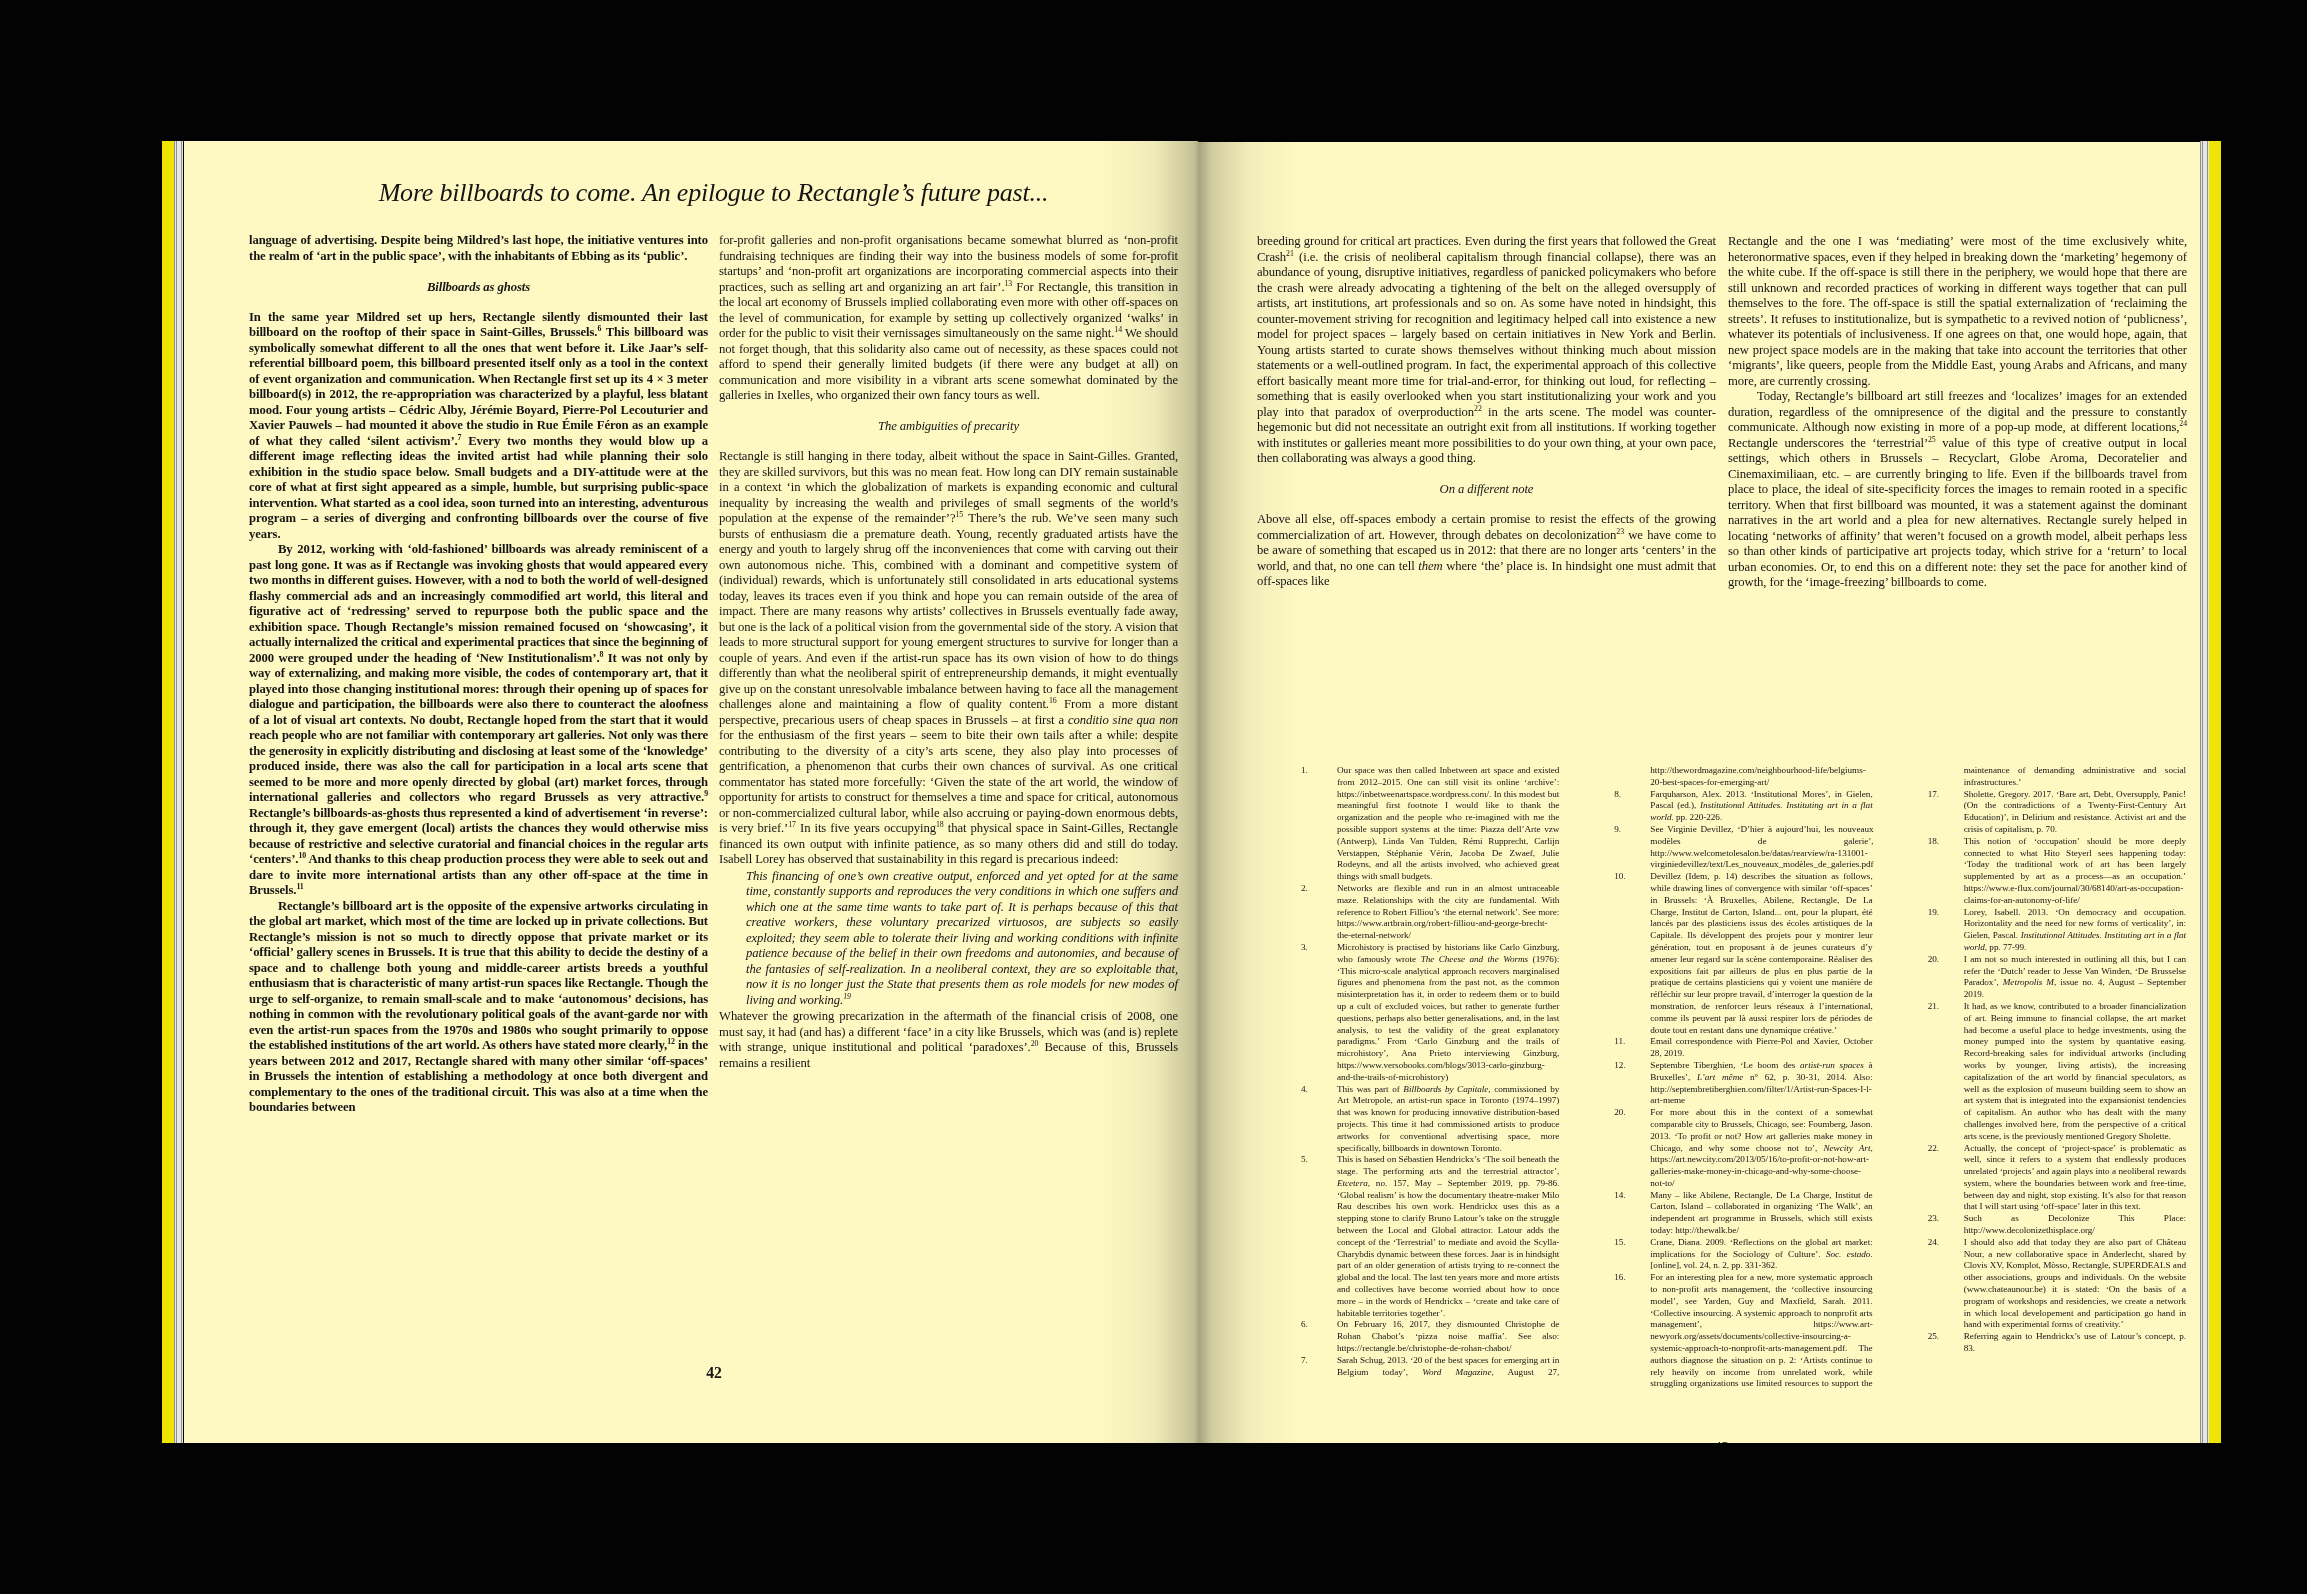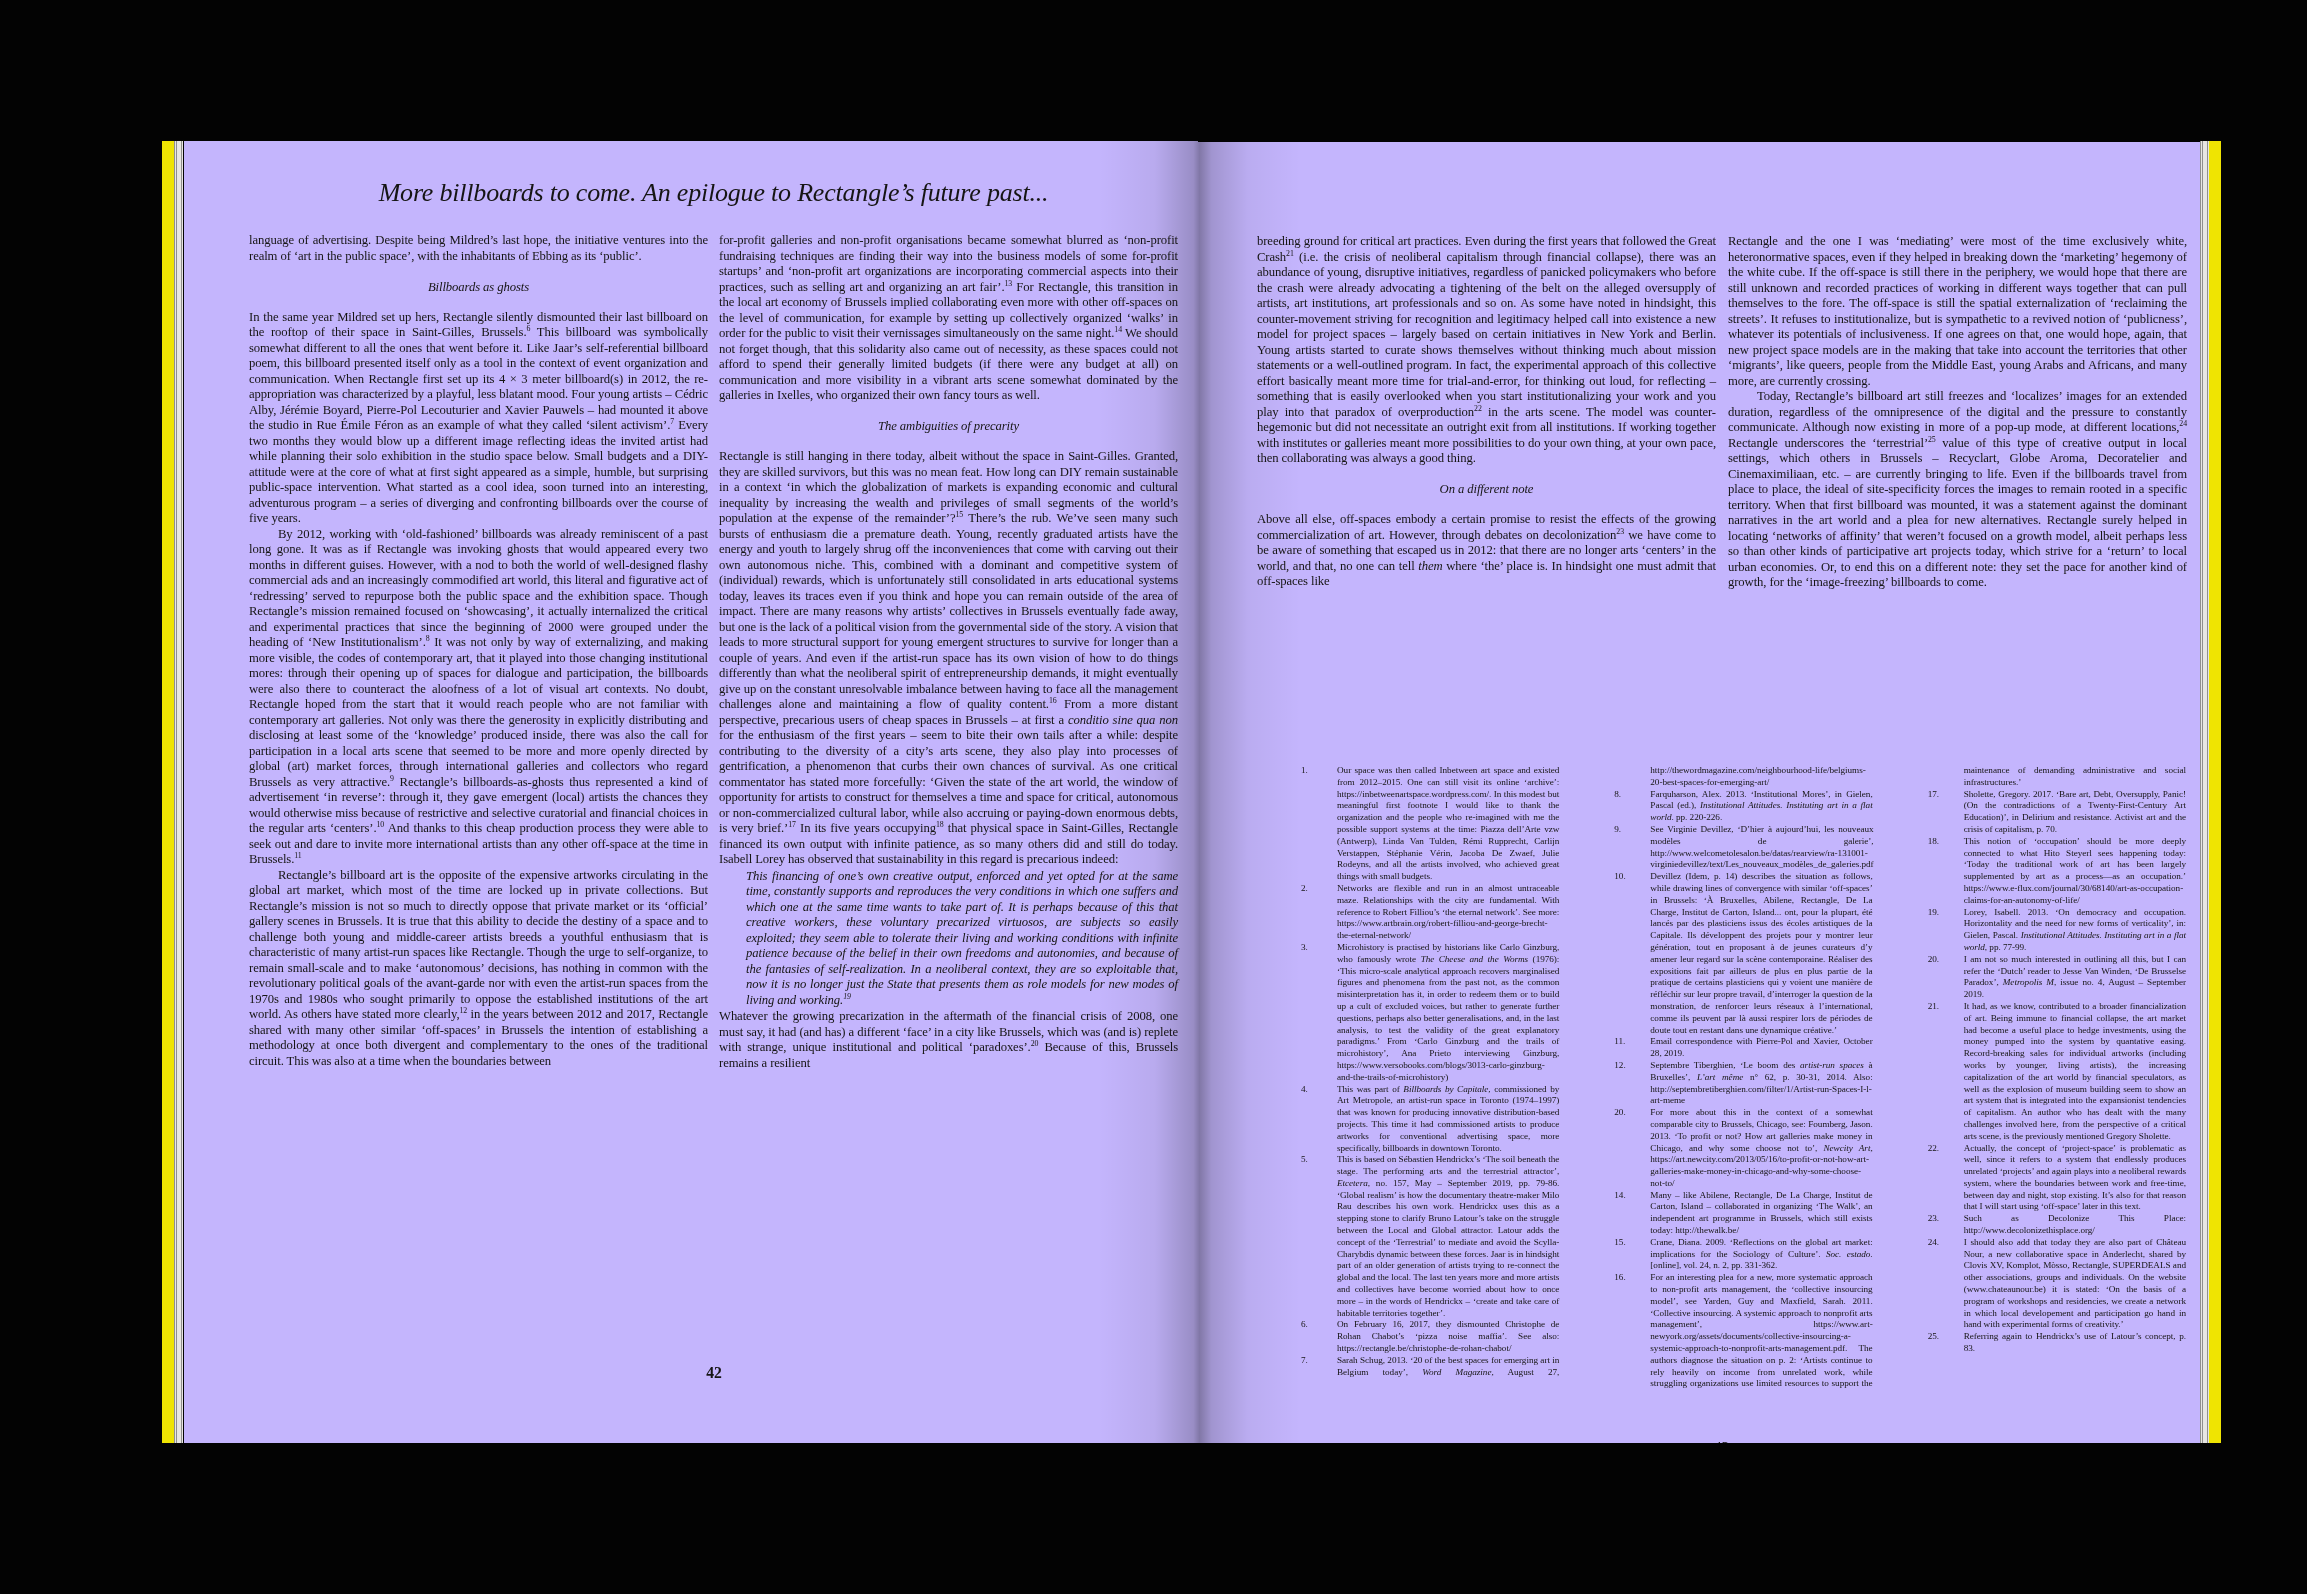--- a/index.html
+++ b/index.html
@@ -1,21 +1,21 @@
 <!DOCTYPE html>
 <html lang="en" style="font-size:7.4px"><head>
 <meta charset="utf-8">
 <style>
   html,body{margin:0;padding:0;background:#030303;width:2392px;height:1595px;position:relative;
     font-family:"Liberation Serif","DejaVu Serif",serif;color:#161514;}
   .abs{position:absolute;}
   .edge-yellow{background:#efe402;width:12px;top:141px;height:1302px;z-index:2;}
   .edge-stripes{width:9.2px;top:141px;height:1302px;z-index:2;
     background:repeating-linear-gradient(to right,#8f8f8d 0 0.9px,#e7e6e2 0.9px 2.3px);}
-  .page{background:#c4b5fd;top:141px;height:1302px;z-index:1;overflow:hidden;
+  .page{background:#fef9c3;top:141px;height:1302px;z-index:1;overflow:hidden;
     hyphens:auto;-webkit-hyphens:auto;}
   .gutter{z-index:4;pointer-events:none;
     background:linear-gradient(to right,rgba(0,0,0,0) 0%,rgba(0,0,0,0.06) 28%,rgba(0,0,0,0.22) 47%,
       rgba(0,0,0,0.34) 50%,rgba(0,0,0,0.18) 56%,rgba(0,0,0,0.05) 74%,rgba(0,0,0,0) 100%);}
   .title{font-style:italic;font-size:26px;text-align:center;letter-spacing:-0.2px;}
   .author{font-size:23px;text-align:center;letter-spacing:-0.2px;}
   .col{font-size:12.7px;line-height:15.5px;letter-spacing:-0.1px;}
   .blk{text-align:justify;}
   .blk.p{margin:0;}
   .blk.p.ind{text-indent:29px;}
@@ -32,21 +32,21 @@
 </head>
 <body>
 
 <div class="abs edge-yellow" style="left:162px;"></div>
 <div class="abs edge-stripes" style="left:174px;"></div>
 <div class="abs edge-stripes" style="left:2200px;"></div>
 <div class="abs edge-yellow" style="left:2209px;"></div>
 
 <div class="abs page" style="left:184px;width:1014px;">
   <div class="abs title" style="left:64px;top:37px;width:931px;">More billboards to come. An epilogue to Rectangle’s future past...</div>
-  <div class="abs col" style="left:65px;top:92px;width:459px;">
+  <div class="abs col" style="left:65px;top:92px;width:459px;font-weight:bold;">
       <div class="blk p">language of advertising. Despite being Mildred’s last hope, the initiative ventures into the realm of ‘art in the public space’, with the inhabitants of Ebbing as its ‘public’.</div>
       <div class="blk h">Billboards as ghosts</div>
       <div class="blk p">In the same year Mildred set up hers, Rectangle silently dismounted their last billboard on the rooftop of their space in Saint-Gilles, Brussels.<sup>6</sup> This billboard was symbolically somewhat different to all the ones that went before it. Like Jaar’s self-referential billboard poem, this billboard presented itself only as a tool in the context of event organization and communication. When Rectangle first set up its 4 × 3 meter billboard(s) in 2012, the re-appropriation was characterized by a playful, less blatant mood. Four young artists – Cédric Alby, Jérémie Boyard, Pierre-Pol Lecouturier and Xavier Pauwels – had mounted it above the studio in Rue Émile Féron as an example of what they called ‘silent activism’.<sup>7</sup> Every two months they would blow up a different image reflecting ideas the invited artist had while planning their solo exhibition in the studio space below. Small budgets and a DIY-attitude were at the core of what at first sight appeared as a simple, humble, but surprising public-space intervention. What started as a cool idea, soon turned into an interesting, adventurous program – a series of diverging and confronting billboards over the course of five years.</div>
       <div class="blk p ind">By 2012, working with ‘old-fashioned’ billboards was already reminiscent of a past long gone. It was as if Rectangle was invoking ghosts that would appeared every two months in different guises. However, with a nod to both the world of well-designed flashy commercial ads and an increasingly commodified art world, this literal and figurative act of ‘redressing’ served to repurpose both the public space and the exhibition space. Though Rectangle’s mission remained focused on ‘showcasing’, it actually internalized the critical and experimental practices that since the beginning of 2000 were grouped under the heading of ‘New Institutionalism’.<sup>8</sup> It was not only by way of externalizing, and making more visible, the codes of contemporary art, that it played into those changing institutional mores: through their opening up of spaces for dialogue and participation, the billboards were also there to counteract the aloofness of a lot of visual art contexts. No doubt, Rectangle hoped from the start that it would reach people who are not familiar with contemporary art galleries. Not only was there the generosity in explicitly distributing and disclosing at least some of the ‘knowledge’ produced inside, there was also the call for participation in a local arts scene that seemed to be more and more openly directed by global (art) market forces, through international galleries and collectors who regard Brussels as very attractive.<sup>9</sup> Rectangle’s billboards-as-ghosts thus represented a kind of advertisement ‘in reverse’: through it, they gave emergent (local) artists the chances they would otherwise miss because of restrictive and selective curatorial and financial choices in the regular arts ‘centers’.<sup>10</sup> And thanks to this cheap production process they were able to seek out and dare to invite more international artists than any other off-space at the time in Brussels.<sup>11</sup></div>
       <div class="blk p ind">Rectangle’s billboard art is the opposite of the expensive artworks circulating in the global art market, which most of the time are locked up in private collections. But Rectangle’s mission is not so much to directly oppose that private market or its ‘official’ gallery scenes in Brussels. It is true that this ability to decide the destiny of a space and to challenge both young and middle-career artists breeds a youthful enthusiasm that is characteristic of many artist-run spaces like Rectangle. Though the urge to self-organize, to remain small-scale and to make ‘autonomous’ decisions, has nothing in common with the revolutionary political goals of the avant-garde nor with even the artist-run spaces from the 1970s and 1980s who sought primarily to oppose the established institutions of the art world. As others have stated more clearly,<sup>12</sup> in the years between 2012 and 2017, Rectangle shared with many other similar ‘off-spaces’ in Brussels the intention of establishing a methodology at once both divergent and complementary to the ones of the traditional circuit. This was also at a time when the boundaries between</div>
     </div>
   <div class="abs col" style="left:535px;top:92px;width:459px;">
       <div class="blk p">for-profit galleries and non-profit organisations became somewhat blurred as ‘non-profit fundraising techniques are finding their way into the business models of some for-profit startups’ and ‘non-profit art organizations are incorporating commercial aspects into their practices, such as selling art and organizing an art fair’.<sup>13</sup> For Rectangle, this transition in the local art economy of Brussels implied collaborating even more with other off-spaces on the level of communication, for example by setting up collectively organized ‘walks’ in order for the public to visit their vernissages simultaneously on the same night.<sup>14</sup> We should not forget though, that this solidarity also came out of necessity, as these spaces could not afford to spend their generally limited budgets (if there were any budget at all) on communication and more visibility in a vibrant arts scene somewhat dominated by the galleries in Ixelles, who organized their own fancy tours as well.</div>
       <div class="blk h">The ambiguities of precarity</div>
       <div class="blk p">Rectangle is still hanging in there today, albeit without the space in Saint-Gilles. Granted, they are skilled survivors, but this was no mean feat. How long can DIY remain sustainable in a context ‘in which the globalization of markets is expanding economic and cultural inequality by increasing the wealth and privileges of small segments of the world’s population at the expense of the remainder’?<sup>15</sup> There’s the rub. We’ve seen many such bursts of enthusiasm die a premature death. Young, recently graduated artists have the energy and youth to largely shrug off the inconveniences that come with carving out their own autonomous niche. This, combined with a dominant and competitive system of (individual) rewards, which is unfortunately still consolidated in arts educational systems today, leaves its traces even if you think and hope you can remain outside of the area of impact. There are many reasons why artists’ collectives in Brussels eventually fade away, but one is the lack of a political vision from the governmental side of the story. A vision that leads to more structural support for young emergent structures to survive for longer than a couple of years. And even if the artist-run space has its own vision of how to do things differently than what the neoliberal spirit of entrepreneurship demands, it might eventually give up on the constant unresolvable imbalance between having to face all the management challenges alone and maintaining a flow of quality content.<sup>16</sup> From a more distant perspective, precarious users of cheap spaces in Brussels – at first a <em>conditio sine qua non</em> for the enthusiasm of the first years – seem to bite their own tails after a while: despite contributing to the diversity of a city’s arts scene, they also play into processes of gentrification, a phenomenon that curbs their own chances of survival. As one critical commentator has stated more forcefully: ‘Given the state of the art world, the window of opportunity for artists to construct for themselves a time and space for critical, autonomous or non-commercialized cultural labor, while also accruing or paying-down enormous debts, is very brief.’<sup>17</sup> In its five years occupying<sup>18</sup> that physical space in Saint-Gilles, Rectangle financed its own output with infinite patience, as so many others did and still do today. Isabell Lorey has observed that sustainability in this regard is precarious indeed:</div>

